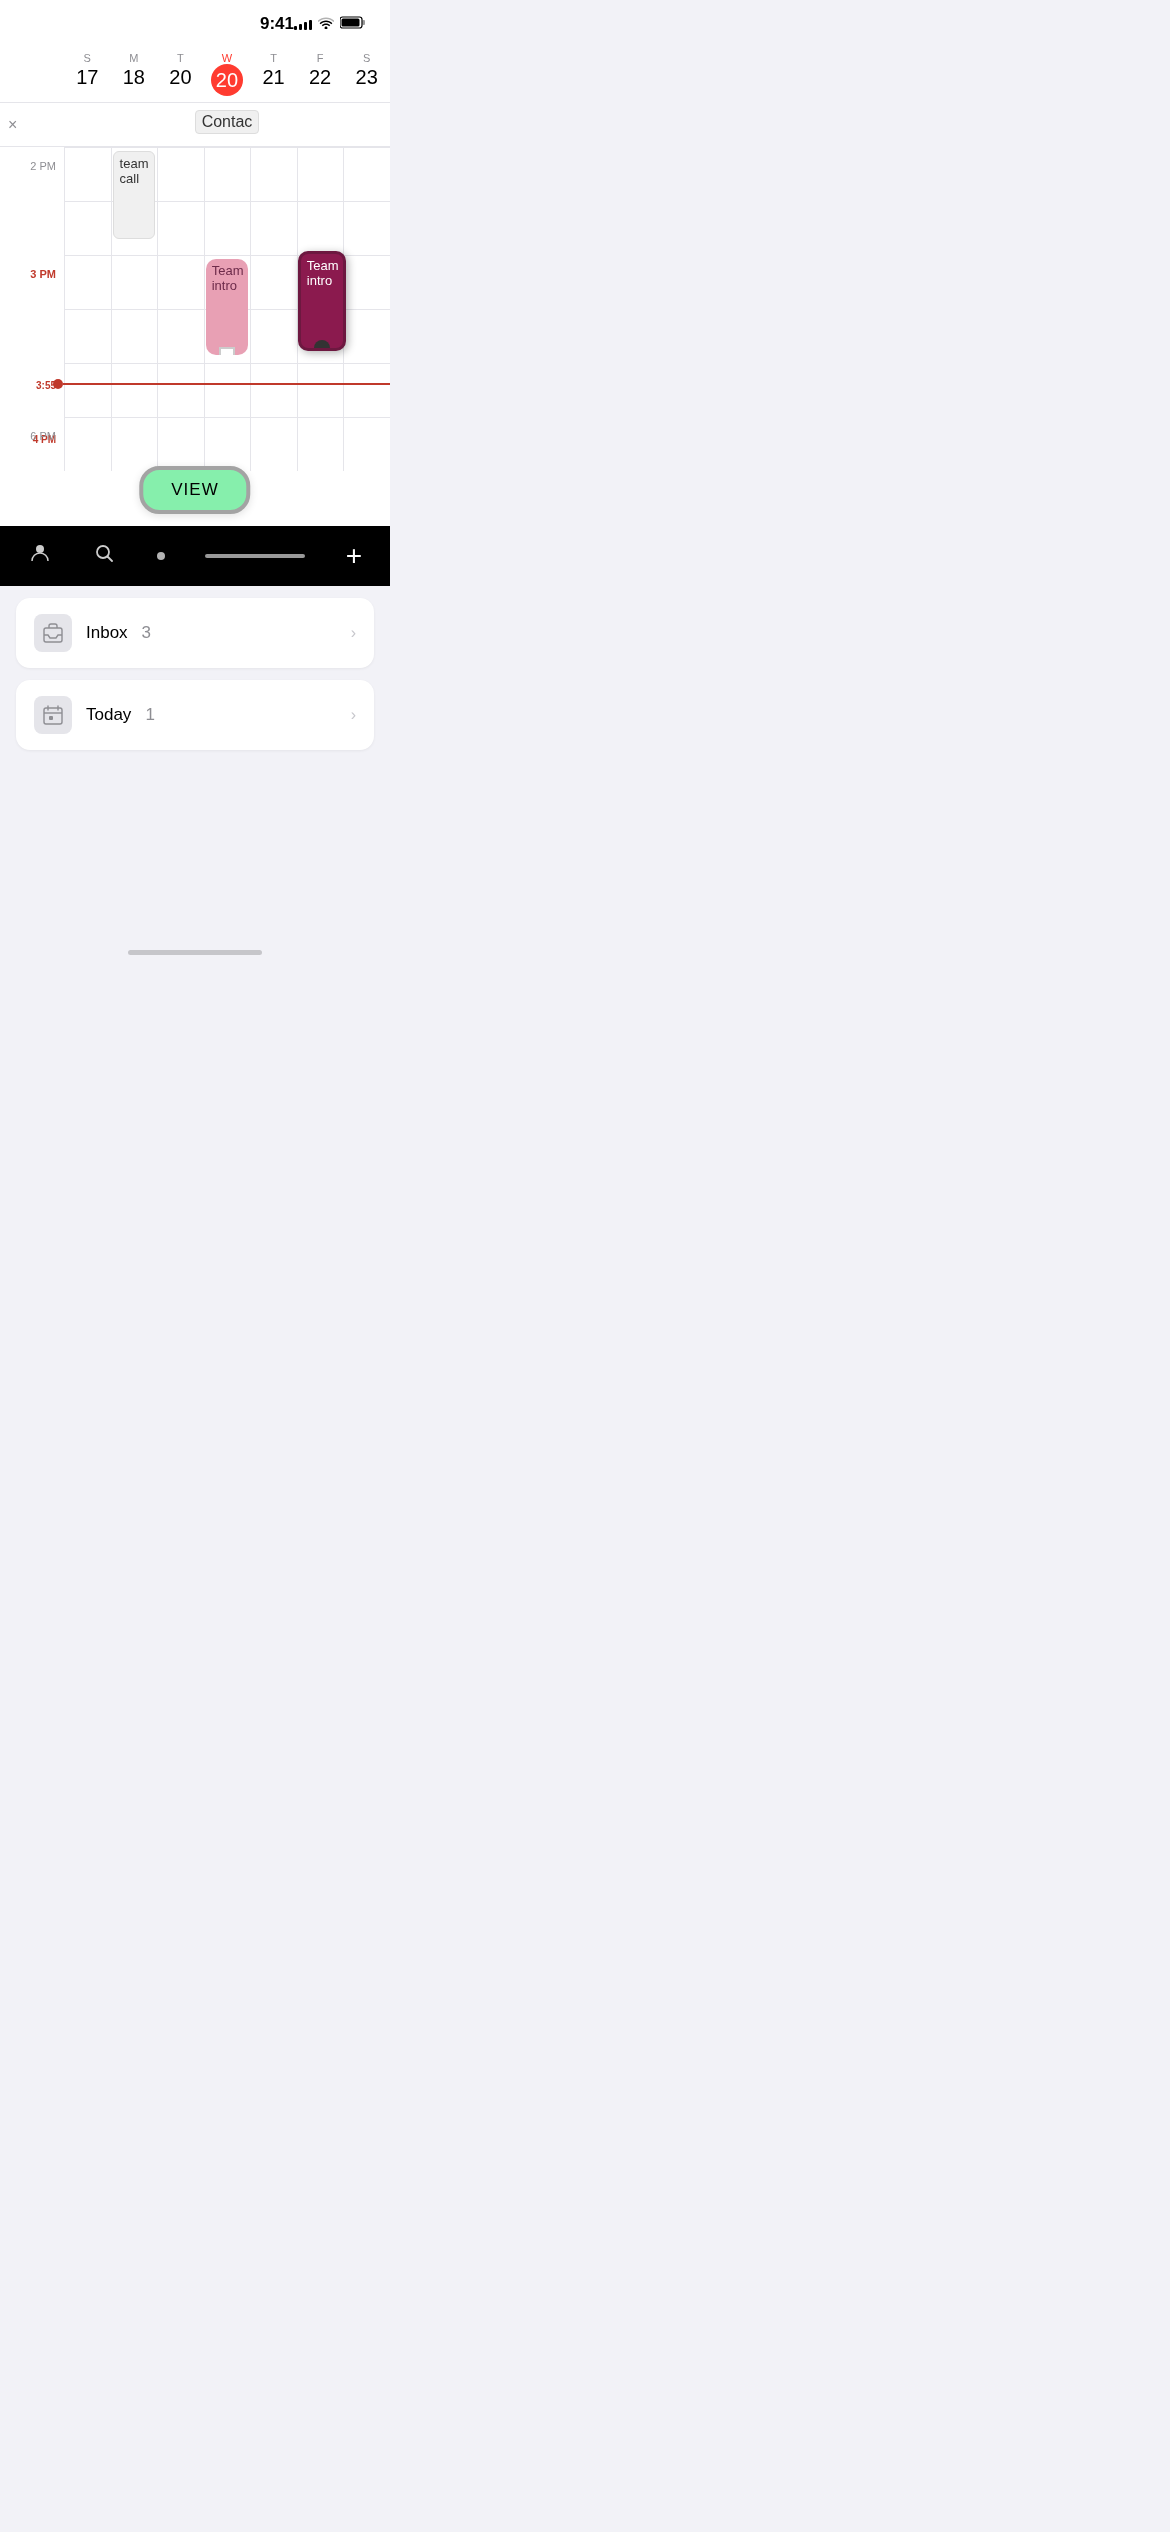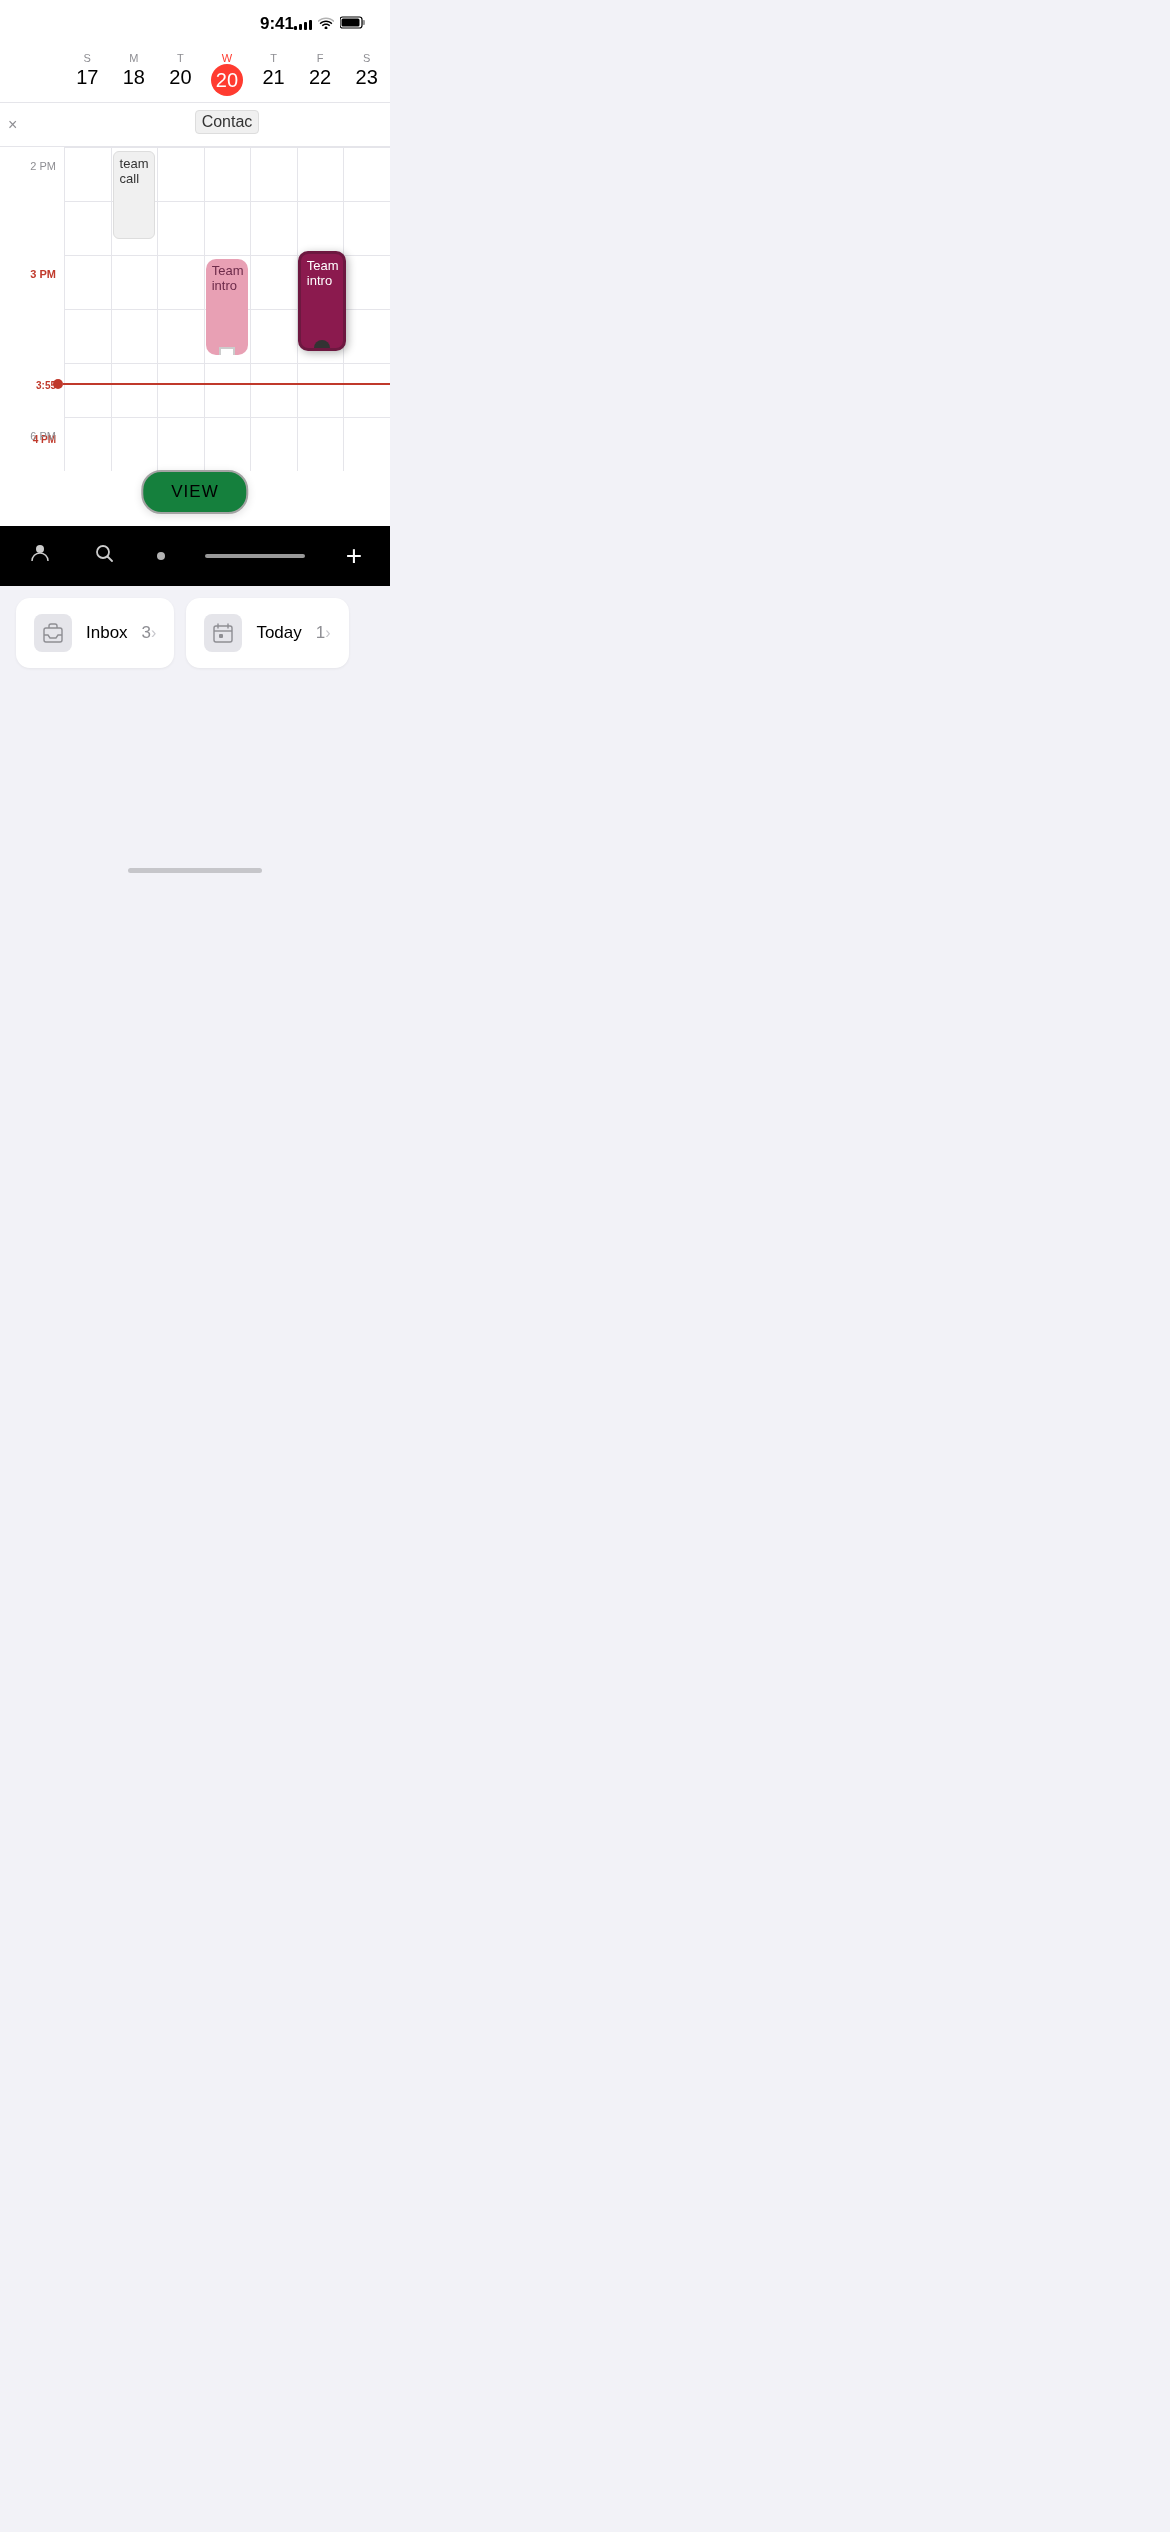--- a/index.html
+++ b/index.html
@@ -214,22 +214,22 @@
 
     
     .view-btn-container {
       position: absolute;
       bottom: 12px;
       left: 50%;
       transform: translateX(-50%);
       pointer-events: auto;
     }
     .view-btn {
-      background: #15803d;
-      border: 2px solid #a3a3a3;
+      background: #86efac;
+      border: 4px solid #a3a3a3;
       border-radius: 20px;
       padding: 10px 28px;
       font-size: 17px;
       font-weight: 500;
       color: #000;
       letter-spacing: 1px;
       box-shadow: 0 2px 8px rgba(0,0,0,0.12);
       cursor: pointer;
     }
 
@@ -264,21 +264,21 @@
     .tab-plus {
       color: #fff;
       font-size: 24px;
       font-weight: 300;
     }
 
     
     .reminders-section {
       padding: 12px 16px;
       display: flex;
-      flex-direction: row;
+      flex-direction: column;
       gap: 12px;
     }
 
     .reminder-card {
       background: #fff;
       border-radius: 14px;
       padding: 16px 18px;
       display: flex;
       align-items: center;
       justify-content: space-between;

